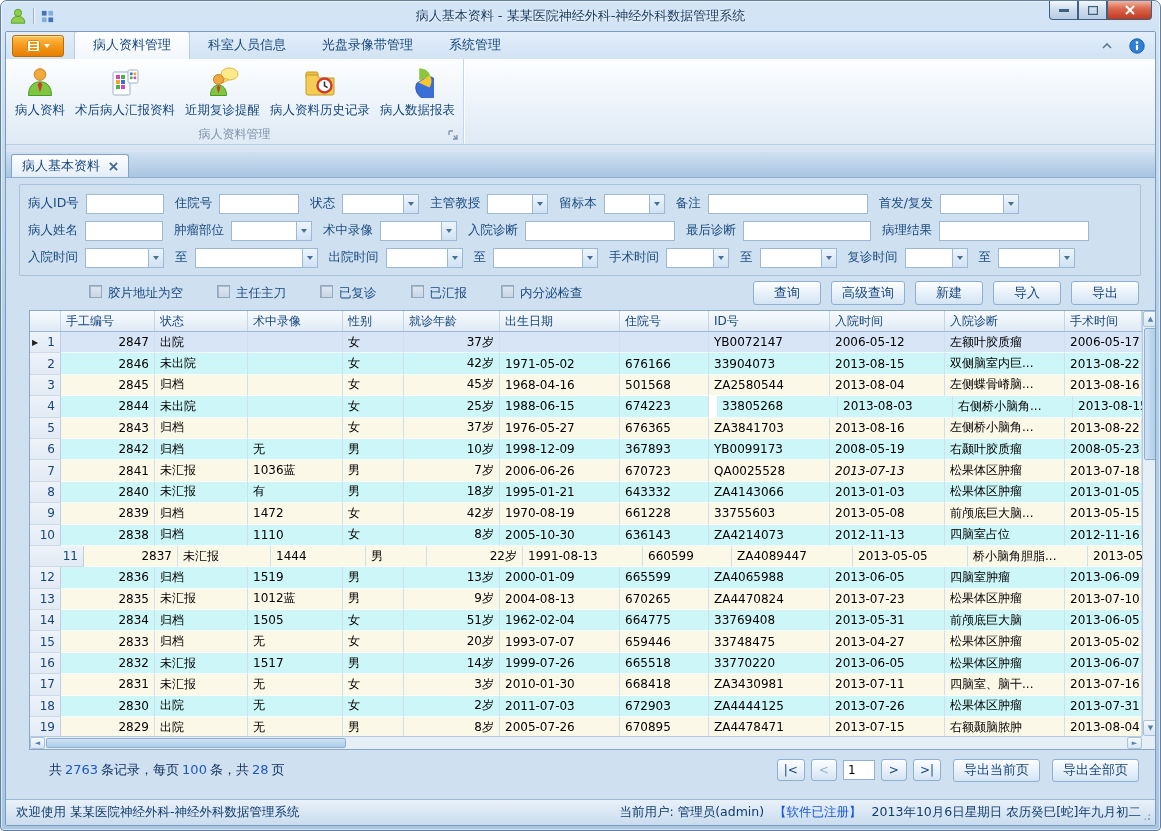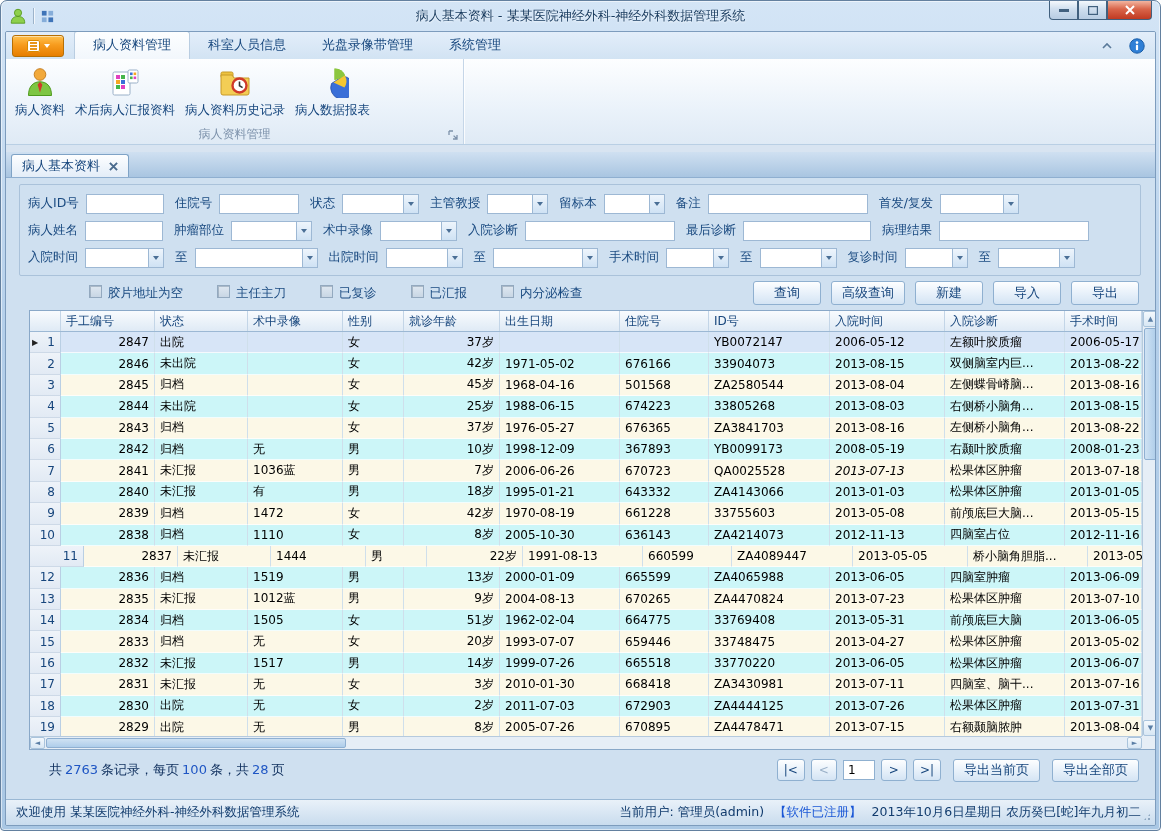--- a/index.html
+++ b/index.html
@@ -222,20 +222,32 @@
                   <rect x="7" y="19" width="4" height="4" fill="#44b54a"></rect>
                   <rect x="12" y="19" width="4" height="4" fill="#e040c0"></rect>
                   <rect x="19" y="4" width="10" height="13" rx="1.5" fill="#fff" stroke="#9ab0c8"></rect>
                   <rect x="21" y="6.5" width="2.6" height="2.6" fill="#3a6fd8"></rect>
                   <rect x="24.6" y="6.5" width="2.6" height="2.6" fill="#f5a623"></rect>
                   <rect x="21" y="10.5" width="2.6" height="2.6" fill="#44b54a"></rect>
                   <rect x="24.6" y="10.5" width="2.6" height="2.6" fill="#e040c0"></rect>
                 </svg>
               </span>
               <span class="rlabel">术后病人汇报资料</span>
+            </div>
+            <div class="rbtn">
+              <span class="ricon">
+                <svg viewBox="0 0 32 32">
+                  <ellipse cx="22.5" cy="8" rx="8.5" ry="6" fill="#ffe98a" stroke="#d8b93c"></ellipse>
+                  <path d="M18 12.5 L15.5 17 L22 13.5 Z" fill="#ffe98a" stroke="#d8b93c"></path>
+                  <circle cx="11.5" cy="13.5" r="5" fill="#f2a93b" stroke="#c77f1f"></circle>
+                  <path d="M3.5 29.5 C3.5 22 7.5 19.2 11.5 19.2 C15.5 19.2 19.5 22 19.5 29.5 Z" fill="#7ec643" stroke="#4e9a1d"></path>
+                  <path d="M11.5 19.2 L9.6 21.6 L11.5 27.5 L13.4 21.6 Z" fill="#d03a2a"></path>
+                </svg>
+              </span>
+              <span class="rlabel">近期复诊提醒</span>
             </div>
             <div class="rbtn">
               <span class="ricon">
                 <svg viewBox="0 0 32 32">
                   <rect x="2" y="6" width="12" height="6" rx="1.5" fill="#edc23f" stroke="#c89a28"></rect>
                   <path d="M2 9 H13 L15 12 H30 V27 a2 2 0 0 1 -2 2 H4 a2 2 0 0 1 -2 -2 Z" fill="#f3cd55" stroke="#c89a28"></path>
                   <circle cx="20.5" cy="19.5" r="7" fill="#fff" stroke="#cf3a2a" stroke-width="2.4"></circle>
                   <path d="M20.5 15.5 V19.8 L23.6 21.6" stroke="#333" stroke-width="1.6" fill="none"></path>
                 </svg>
               </span>
@@ -514,21 +526,21 @@
               <div class="gcell rowhdr" style="width: 31px;">
                 <span>4</span>
               </div>
               <div class="gcell r-cyan num" style="width: 94px;">2844</div>
               <div class="gcell r-cyan" style="width: 93px;">未出院</div>
               <div class="gcell r-cyan" style="width: 95px;"></div>
               <div class="gcell r-cyan" style="width: 61px;">女</div>
               <div class="gcell r-cyan num" style="width: 96px;">25岁</div>
               <div class="gcell r-cyan" style="width: 120px;">1988-06-15</div>
               <div class="gcell r-cyan" style="width: 89px;">674223</div>
-              <div class="gcell r-cyan" style="width: 121px;">33805268</div>
+              <div class="gcell r-cyan" style="width: 121px; margin-left: 8px;">33805268</div>
               <div class="gcell r-cyan" style="width: 115px;">2013-08-03</div>
               <div class="gcell r-cyan" style="width: 120px;">右侧桥小脑角...</div>
               <div class="gcell r-cyan" style="width: 77px;">2013-08-15</div>
             </div>
             <div class="grow2">
               <div class="gcell rowhdr" style="width: 31px;">
                 <span>5</span>
               </div>
               <div class="gcell r-cream num" style="width: 94px;">2843</div>
               <div class="gcell r-cream" style="width: 93px;">归档</div>
@@ -549,21 +561,21 @@
               <div class="gcell r-cyan num" style="width: 94px;">2842</div>
               <div class="gcell r-cyan" style="width: 93px;">归档</div>
               <div class="gcell r-cyan" style="width: 95px;">无</div>
               <div class="gcell r-cyan" style="width: 61px;">男</div>
               <div class="gcell r-cyan num" style="width: 96px;">10岁</div>
               <div class="gcell r-cyan" style="width: 120px;">1998-12-09</div>
               <div class="gcell r-cyan" style="width: 89px;">367893</div>
               <div class="gcell r-cyan" style="width: 121px;">YB0099173</div>
               <div class="gcell r-cyan" style="width: 115px;">2008-05-19</div>
               <div class="gcell r-cyan" style="width: 120px;">右颞叶胶质瘤</div>
-              <div class="gcell r-cyan" style="width: 77px;">2008-01-23</div>
+              <div class="gcell r-cyan" style="width: 77px;">2008-05-23</div>
             </div>
             <div class="grow2">
               <div class="gcell rowhdr" style="width: 31px;">
                 <span>7</span>
               </div>
               <div class="gcell r-cream num" style="width: 94px;">2841</div>
               <div class="gcell r-cream" style="width: 93px;">未汇报</div>
               <div class="gcell r-cream" style="width: 95px;">1036蓝</div>
               <div class="gcell r-cream" style="width: 61px;">男</div>
               <div class="gcell r-cream num" style="width: 96px;">7岁</div>

